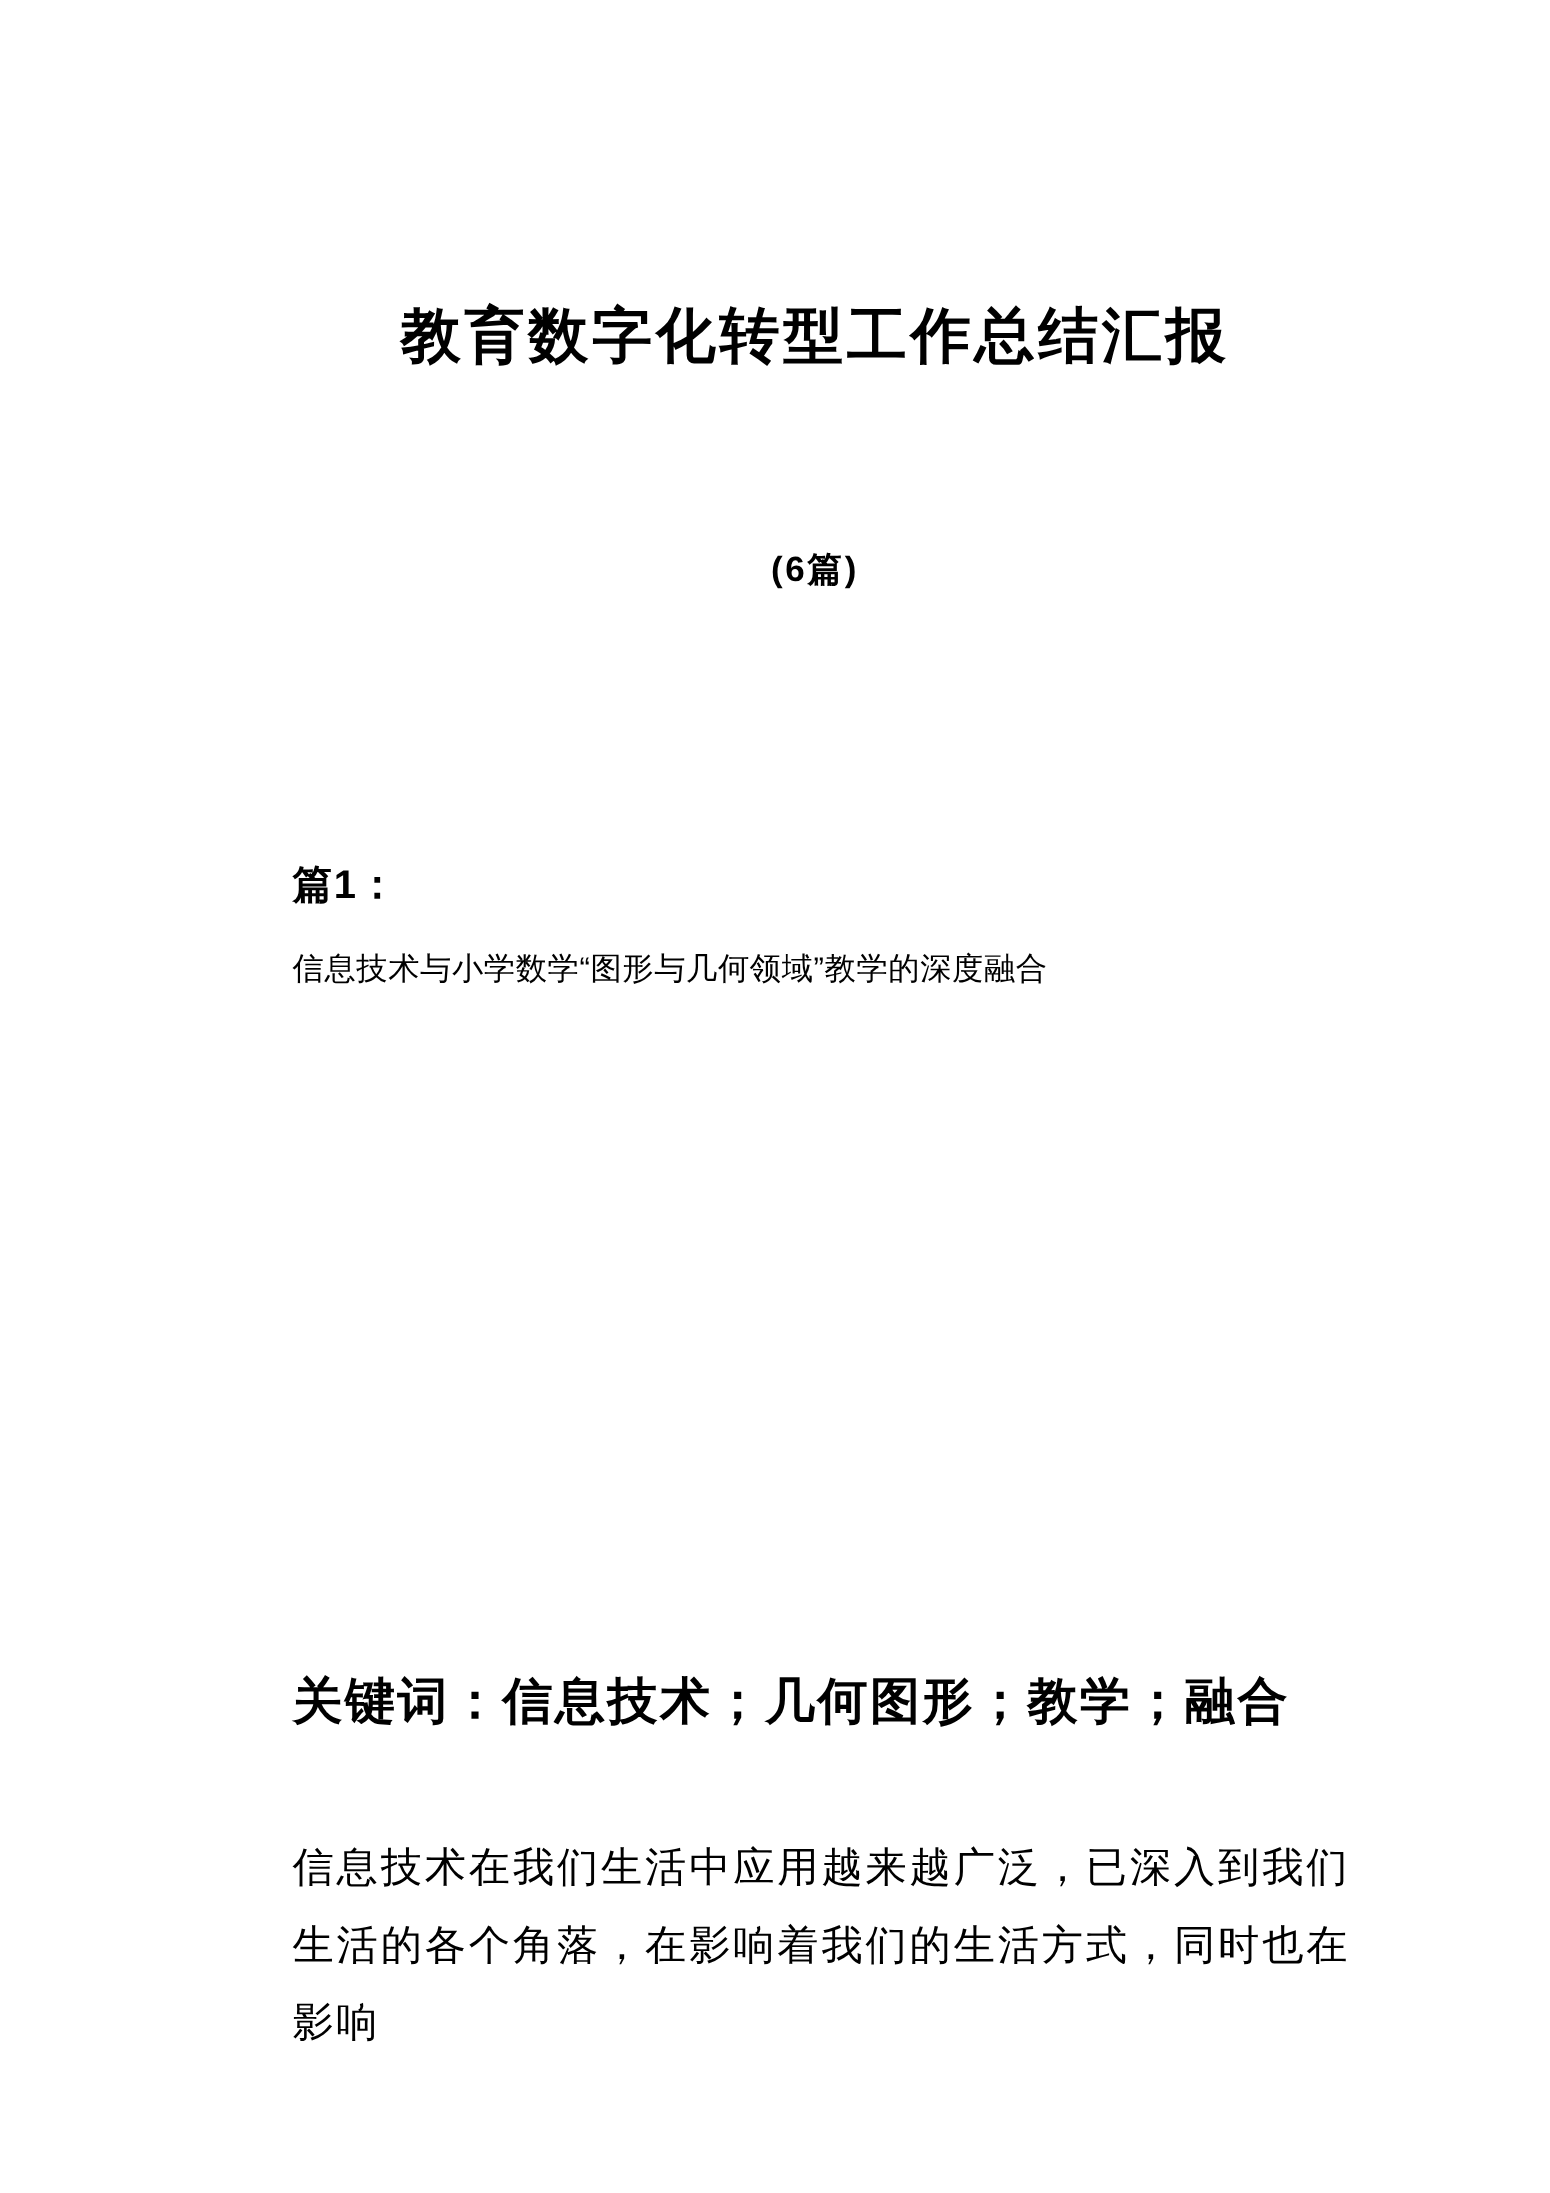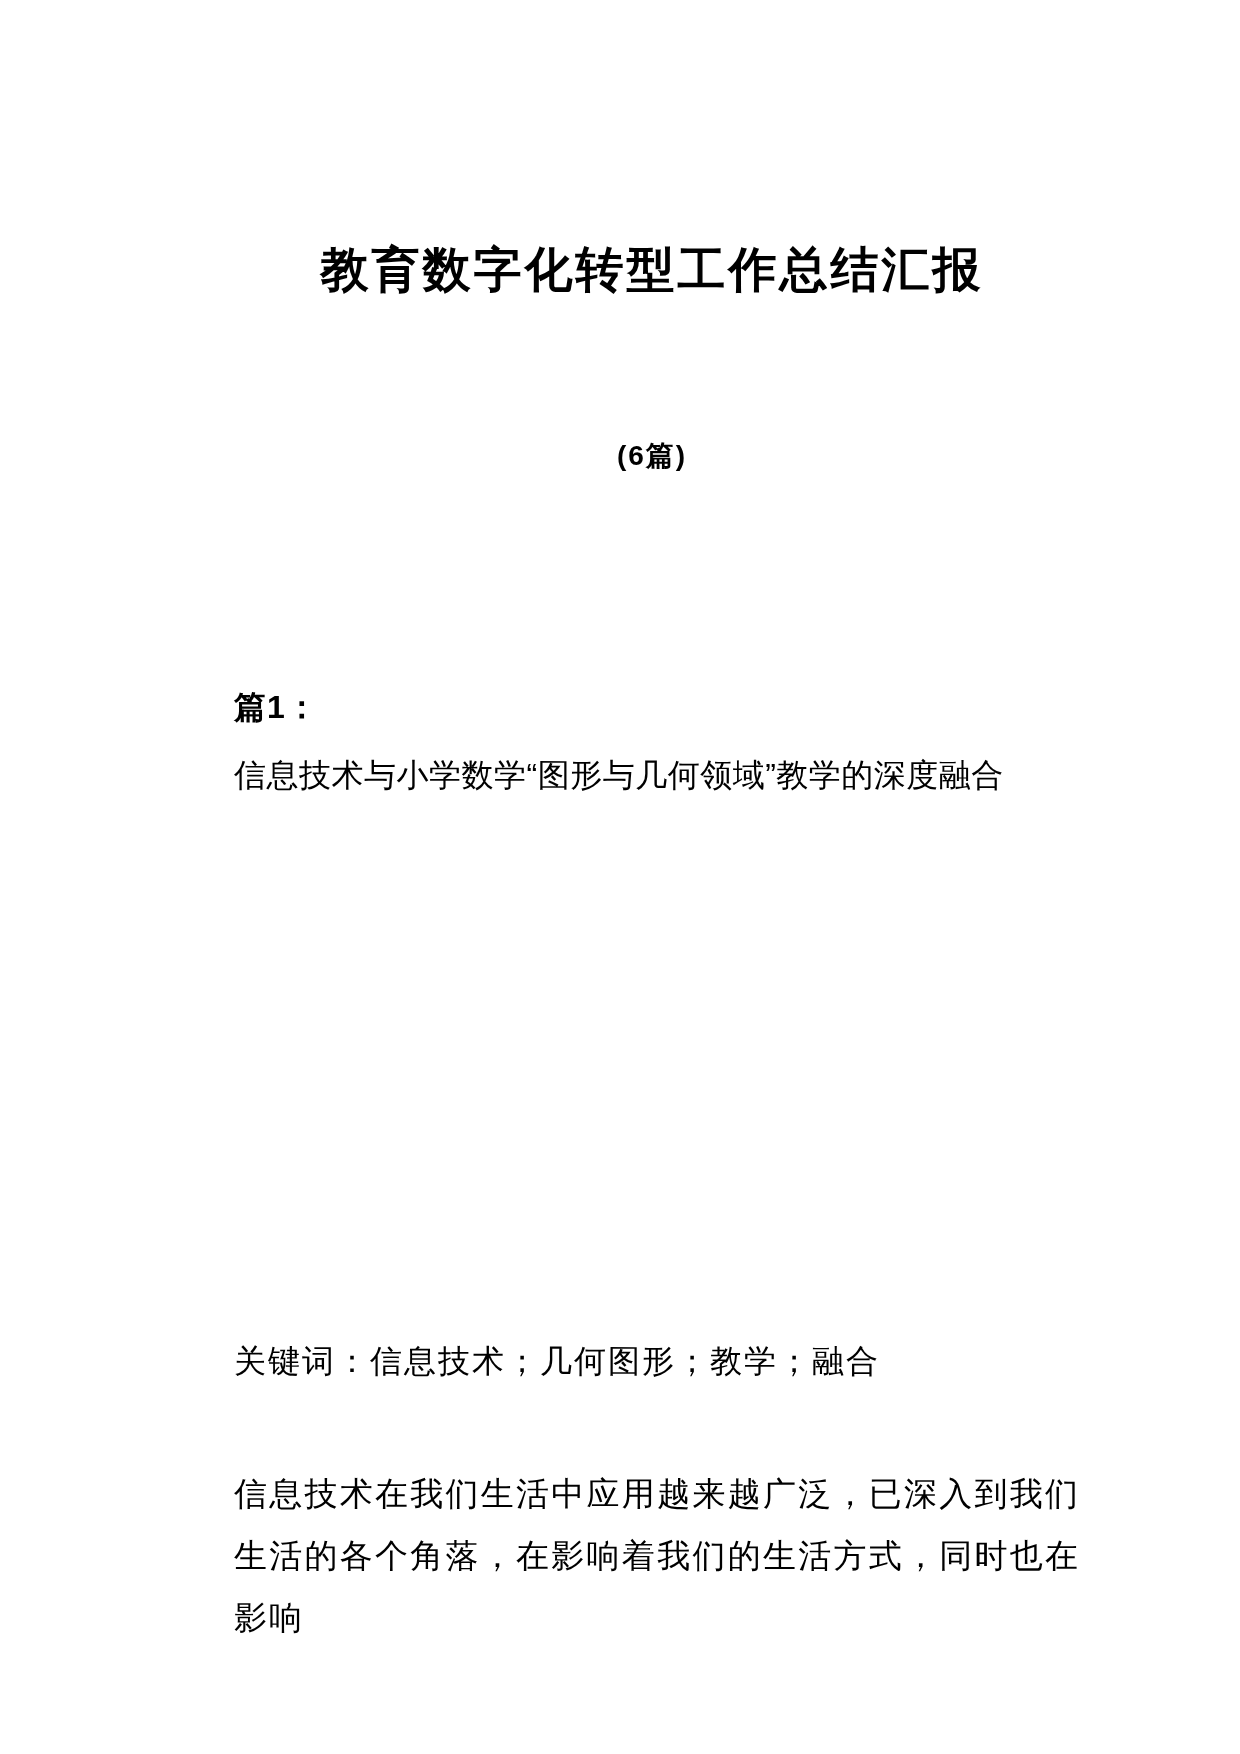--- a/index.html
+++ b/index.html
@@ -42,43 +42,43 @@
     font-size: 32px;
     font-weight: 700;
     line-height: 50px;
     letter-spacing: 1px;
   }
   .sec-title {
     position: absolute;
     top: 702px;
     left: 186px;
     width: 900px;
-    font-size: 32px;
+    font-size: 25px;
     font-weight: 400;
     line-height: 50px;
     letter-spacing: 0.5px;
   }
   .para {
     position: absolute;
     left: 186px;
     width: 878px;
     font-size: 33px;
     font-weight: 400;
     line-height: 62px;
     letter-spacing: 2px;
     text-align: justify;
     text-justify: inter-ideograph;
   }
   .para-abstract { top: 830px; }
   .keywords {
     position: absolute;
     top: 1288px;
     left: 186px;
-    font-size: 32px;
-    font-weight: 400;
+    font-size: 40px;
+    font-weight: 700;
     line-height: 50px;
     letter-spacing: 2px;
   }
   .para-body { top: 1415px; }
 </style>
 </head>
 <body>
 
 <div class="page">
   <h1 class="doc-title">教育数字化转型工作总结汇报</h1>

